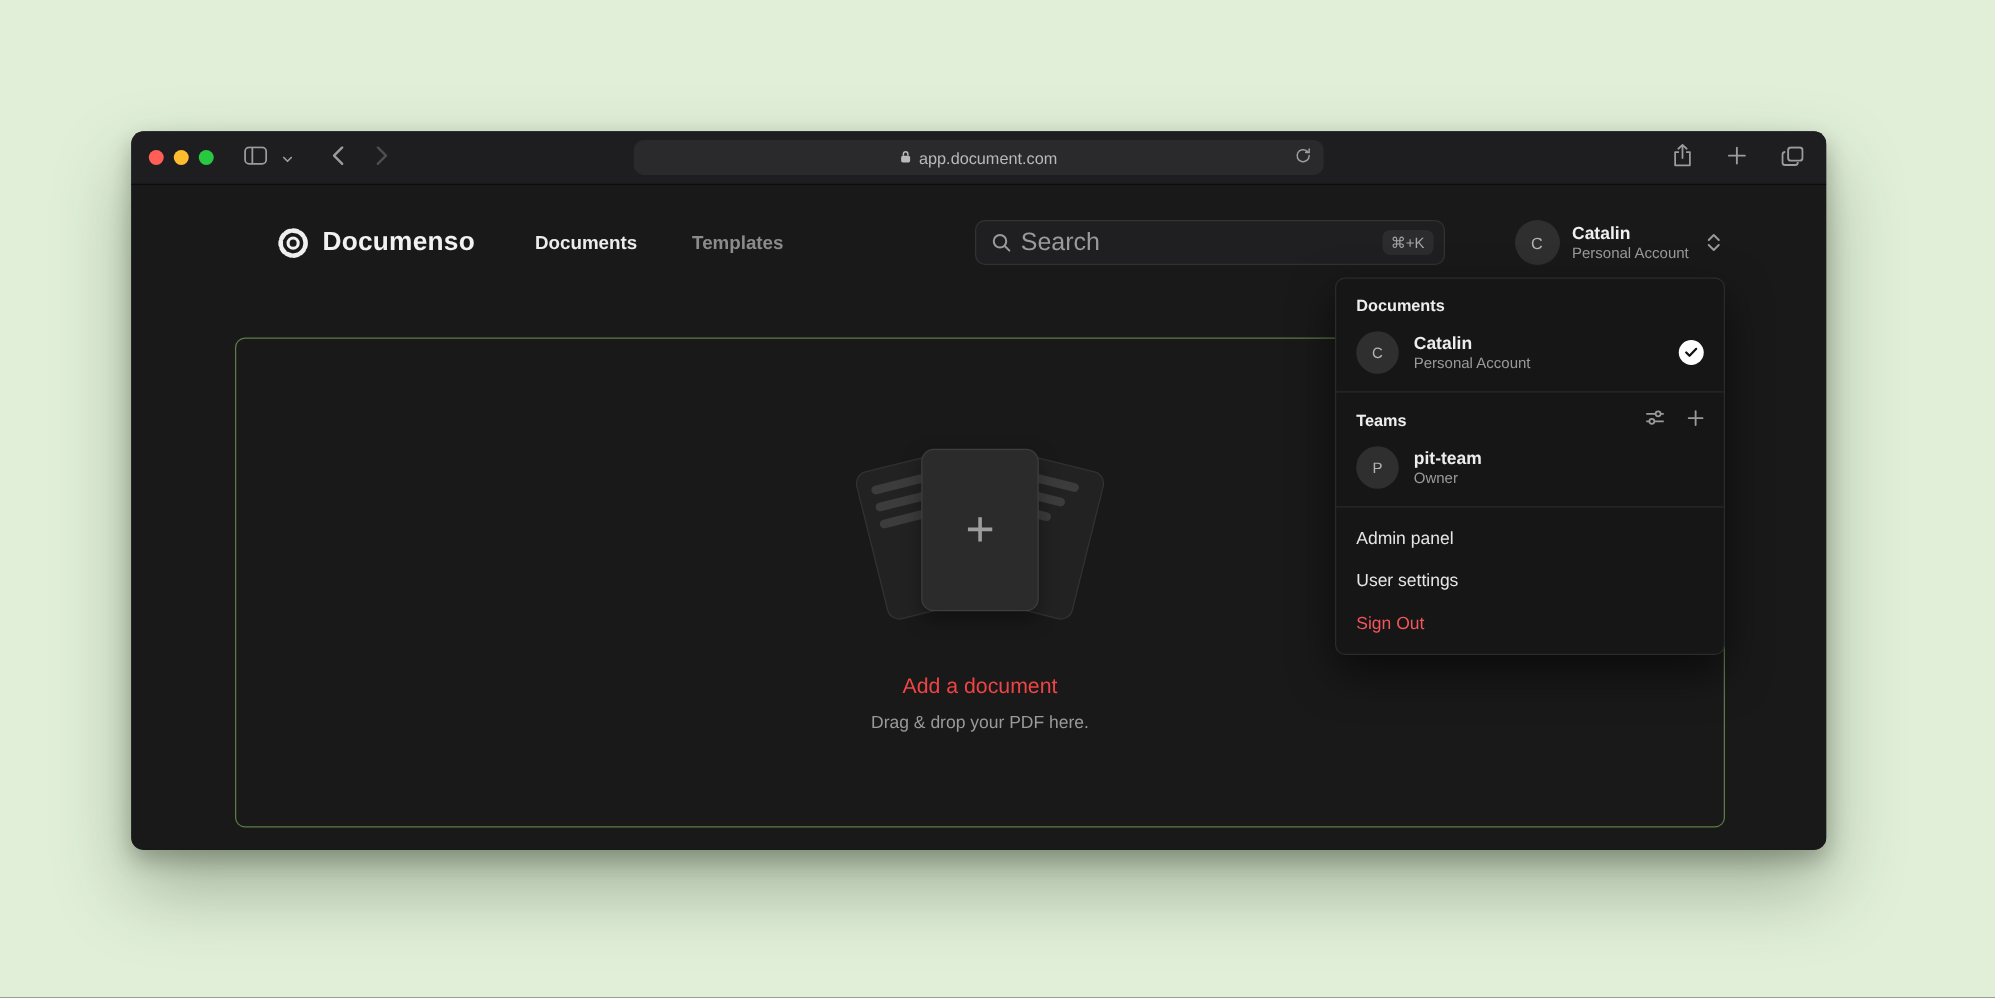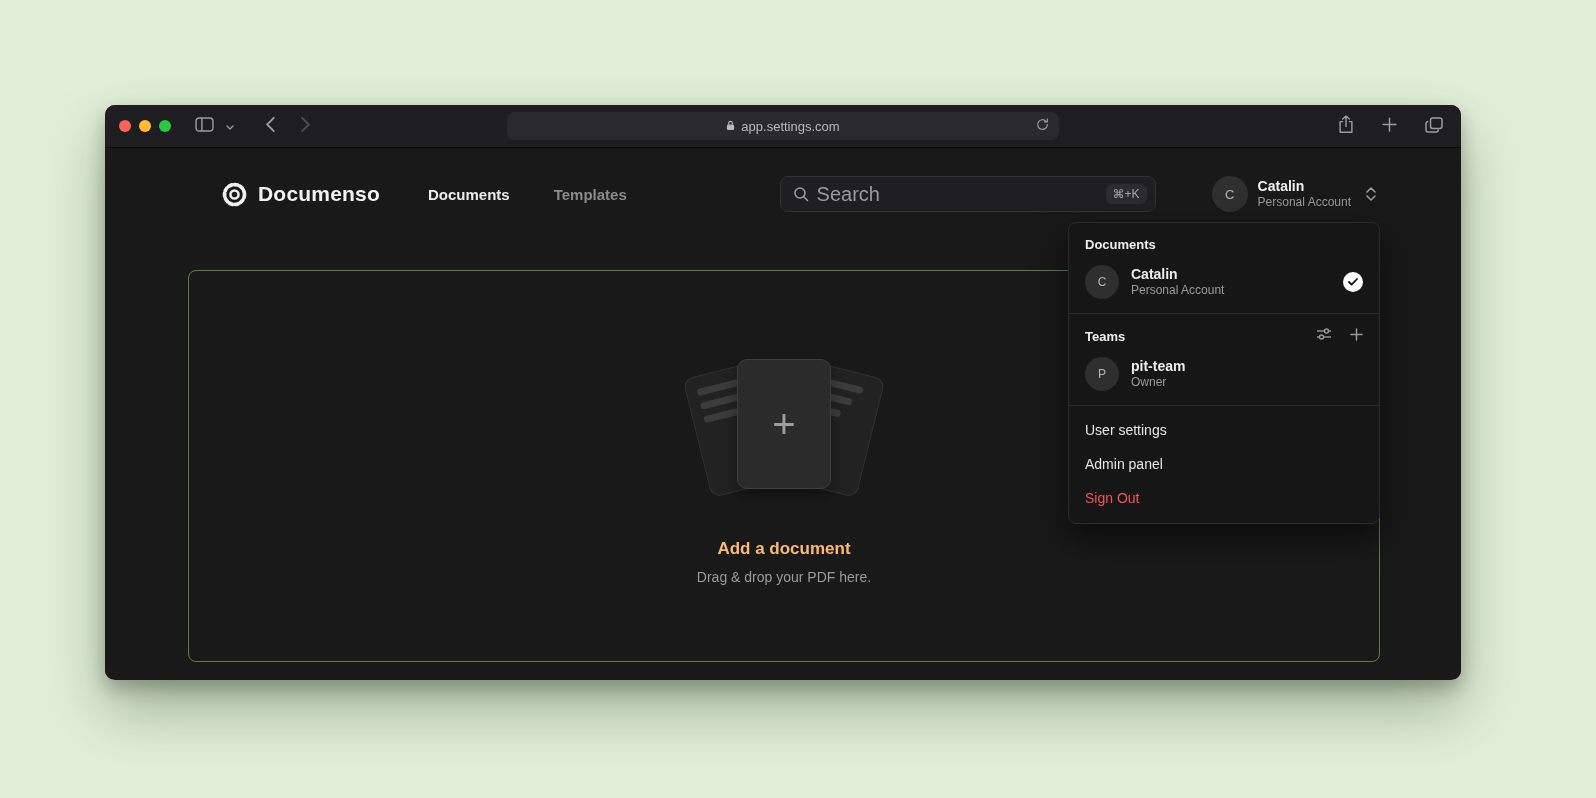--- a/index.html
+++ b/index.html
@@ -77,21 +77,21 @@
   .card.left { left:22px; transform:rotate(-14deg); }
   .card.right { right:22px; transform:rotate(14deg); }
   .stripe { height:7px; border-radius:4px; background:#3c3c3c; margin-bottom:7px; }
   .stripe.s1 { width:58px; } .stripe.s2 { width:50px; } .stripe.s3 { width:42px; }
   .card.center {
     width:94px; height:130px; background:#2b2b2b; border:1px solid #3e3e3e; left:50%; top:4px;
     transform:translateX(-50%); z-index:2; display:flex; align-items:center; justify-content:center;
     box-shadow:0 6px 16px rgba(0,0,0,0.35);
   }
   .plus-glyph { font-size:40px; font-weight:300; color:#9d9d9d; line-height:1; }
-  .dz-title { margin-top:34px; font-size:17px; font-weight:700; color:#fdba74; }
+  .dz-title { margin-top:34px; font-size:17px; font-weight:400; color:#ef4444; }
   .dz-sub { margin-top:10px; font-size:14px; color:#9a9a9a; }
 
   
   .menu {
     position:absolute; top:74px; right:81px; width:312px; background:#161616;
     border:1px solid #2b2b2b; border-radius:8px; z-index:10; padding:6px 0 8px;
     box-shadow:0 14px 34px rgba(0,0,0,0.55);
   }
   .menu-label { padding:8px 16px 6px; font-size:13px; font-weight:700; color:#ededed; }
   .menu-label-row { display:flex; align-items:center; justify-content:space-between; padding-right:14px; }
@@ -160,21 +160,21 @@
       </div>
 
       <div class="urlwrap">
         <div class="urlbar">
           <span>
             <svg width="9" height="11" viewBox="0 0 10 12">
                 <rect x="1" y="5" width="8" height="6" rx="1.5" fill="currentColor"></rect>
                 <path d="M3 5V3.4a2 2 0 0 1 4 0V5" fill="none" stroke="currentColor" stroke-width="1.3"></path>
               </svg>
           </span>
-          <span>app.settings.com</span>
+          <span>app.document.com</span>
           <button class="tbtn refresh">
             <span>
               <svg width="13" height="13" viewBox="0 0 14 14">
                   <path d="M12.2 7a5.2 5.2 0 1 1-1.6-3.7M12.2 1.2v3h-3" fill="none" stroke="currentColor" stroke-width="1.3" stroke-linecap="round"></path>
                 </svg>
             </span>
           </button>
         </div>
       </div>
 
@@ -312,20 +312,20 @@
         <div class="menu-row">
           <span class="avatar">P</span>
           <span class="row-texts">
             <span class="row-name">pit-team</span>
             <span class="row-sub">Owner</span>
           </span>
         </div>
 
         <div class="menu-sep"></div>
 
+        <div class="menu-item">Admin panel</div>
         <div class="menu-item">User settings</div>
-        <div class="menu-item">Admin panel</div>
         <div class="menu-item danger">Sign Out</div>
       </div>
 
     </div>
   </div>
 </div>
 
 </body></html>

